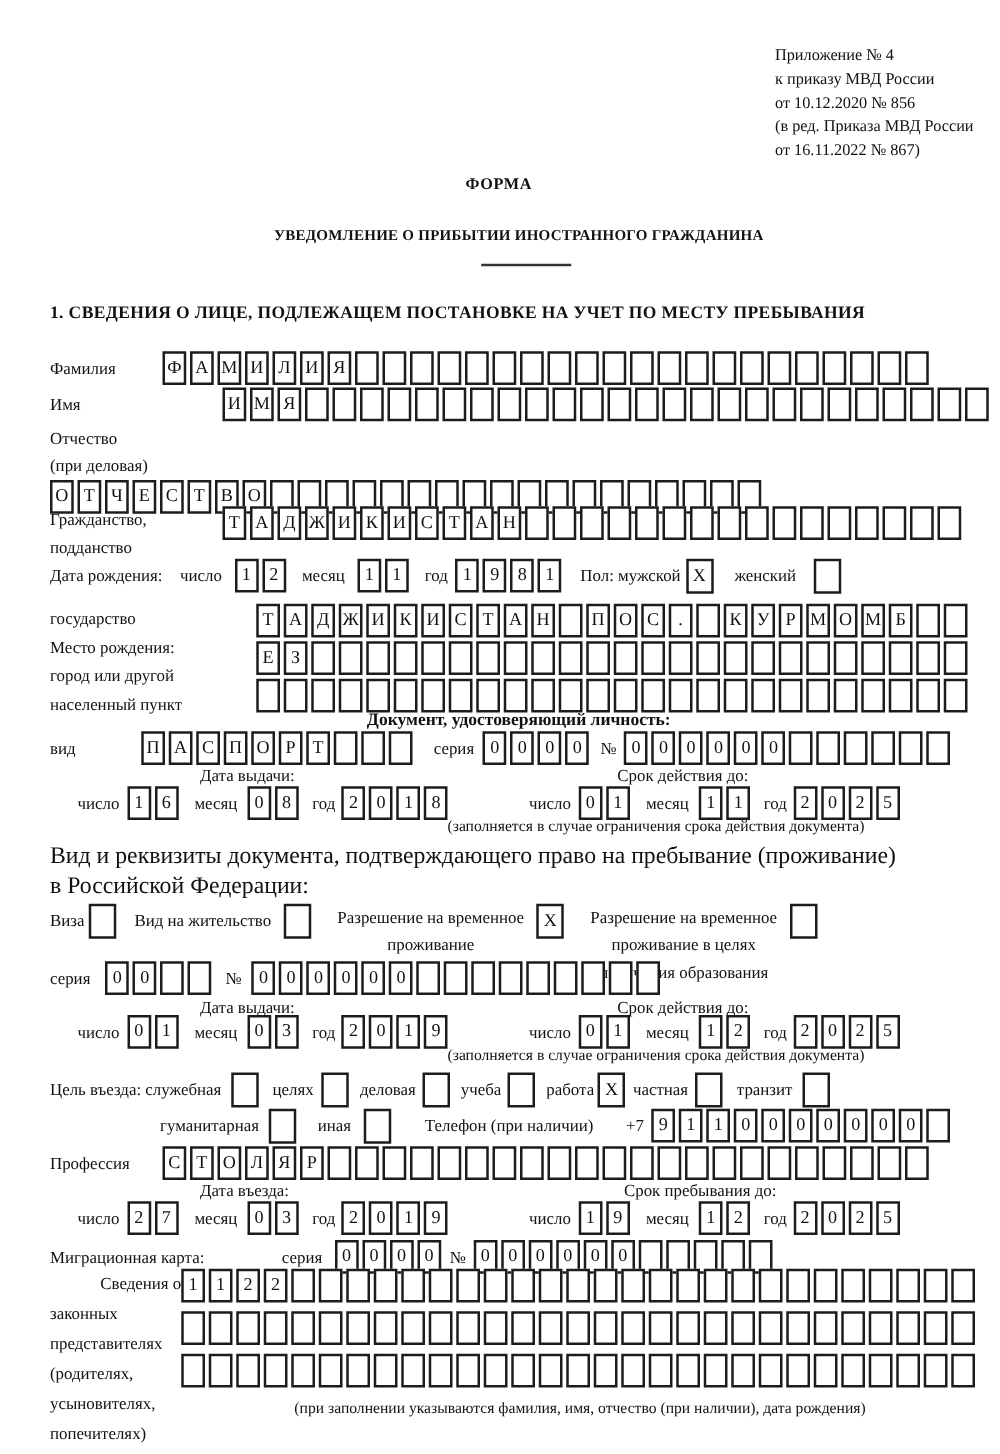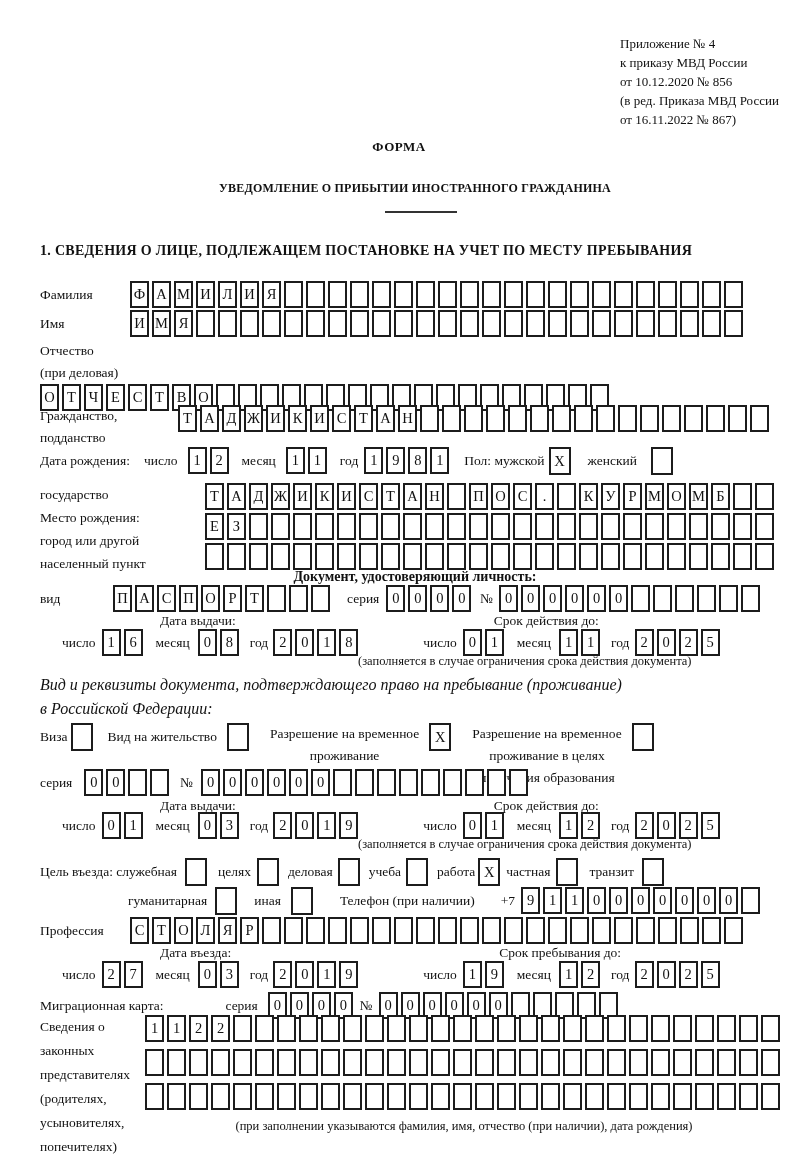--- a/index.html
+++ b/index.html
@@ -23,21 +23,21 @@
   .cells { display:flex; flex:none; }
   .cell {
     display:inline-flex; align-items:center; justify-content:center;
     width:19px; height:27px; border:2px solid #1c1c1c; margin-right:3px;
     box-sizing:border-box; font-size:14.5px; flex:none; background:#fff;
   }
   .box .cell, .cell.box { width:22px; height:28px; }
   .doc-header { text-align:center; font-weight:bold; font-size:14px; margin-top:-6px; }
   .dates-header { display:flex; font-size:13.5px; margin-top:1px; }
   .small-note { font-size:12.5px; margin-top:-2px; }
-  .para { font-size:16px; line-height:20px;font-style:italic; }
+  .para { font-size:19px; line-height:20px; }
   .multiline { text-align:center; font-size:13.5px; line-height:22px; flex:none; }
   .legal-note { font-size:12.5px; text-align:center; margin-top:9px; width:638px; }
 </style>
 </head>
 <body>
 
 <div class="page">
 
   <div class="ref-block">
     <div>Приложение № 4</div>
@@ -85,21 +85,21 @@
         <span class="cell"></span>
         <span class="cell"></span>
         <span class="cell"></span>
         <span class="cell"></span>
         <span class="cell"></span>
         <span class="cell"></span>
         <span class="cell"></span>
       </span>
   </div>
 
-  <div class="row" style="margin-top:2px;">
+  <div class="row" style="margin-top:2px;gap:48px;">
     <span class="lbl" style="width:90px;">Имя</span>
     <span class="cells">
         <span class="cell">И</span>
         <span class="cell">М</span>
         <span class="cell">Я</span>
         <span class="cell"></span>
         <span class="cell"></span>
         <span class="cell"></span>
         <span class="cell"></span>
         <span class="cell"></span>
@@ -659,21 +659,21 @@
         <span class="cell"></span>
         <span class="cell"></span>
         <span class="cell"></span>
         <span class="cell"></span>
         <span class="cell"></span>
       </span>
   </div>
 
   <div class="row" style="margin-top:-4px;">
     <span class="lblcol6" style="width:105px;">
-      <span style="display:block;">Сведения о</span>
+      <span style="display:block;text-align:right;">Сведения о</span>
       <span style="display:block;">законных</span>
       <span style="display:block;">представителях</span>
       <span style="display:block;">(родителях,</span>
       <span style="display:block;">усыновителях,</span>
       <span style="display:block;">попечителях)</span>
     </span>
     <span style="flex:none;">
       <span class="cells" style="margin-bottom:7px;">
           <span class="cell">1</span>
           <span class="cell">1</span>

